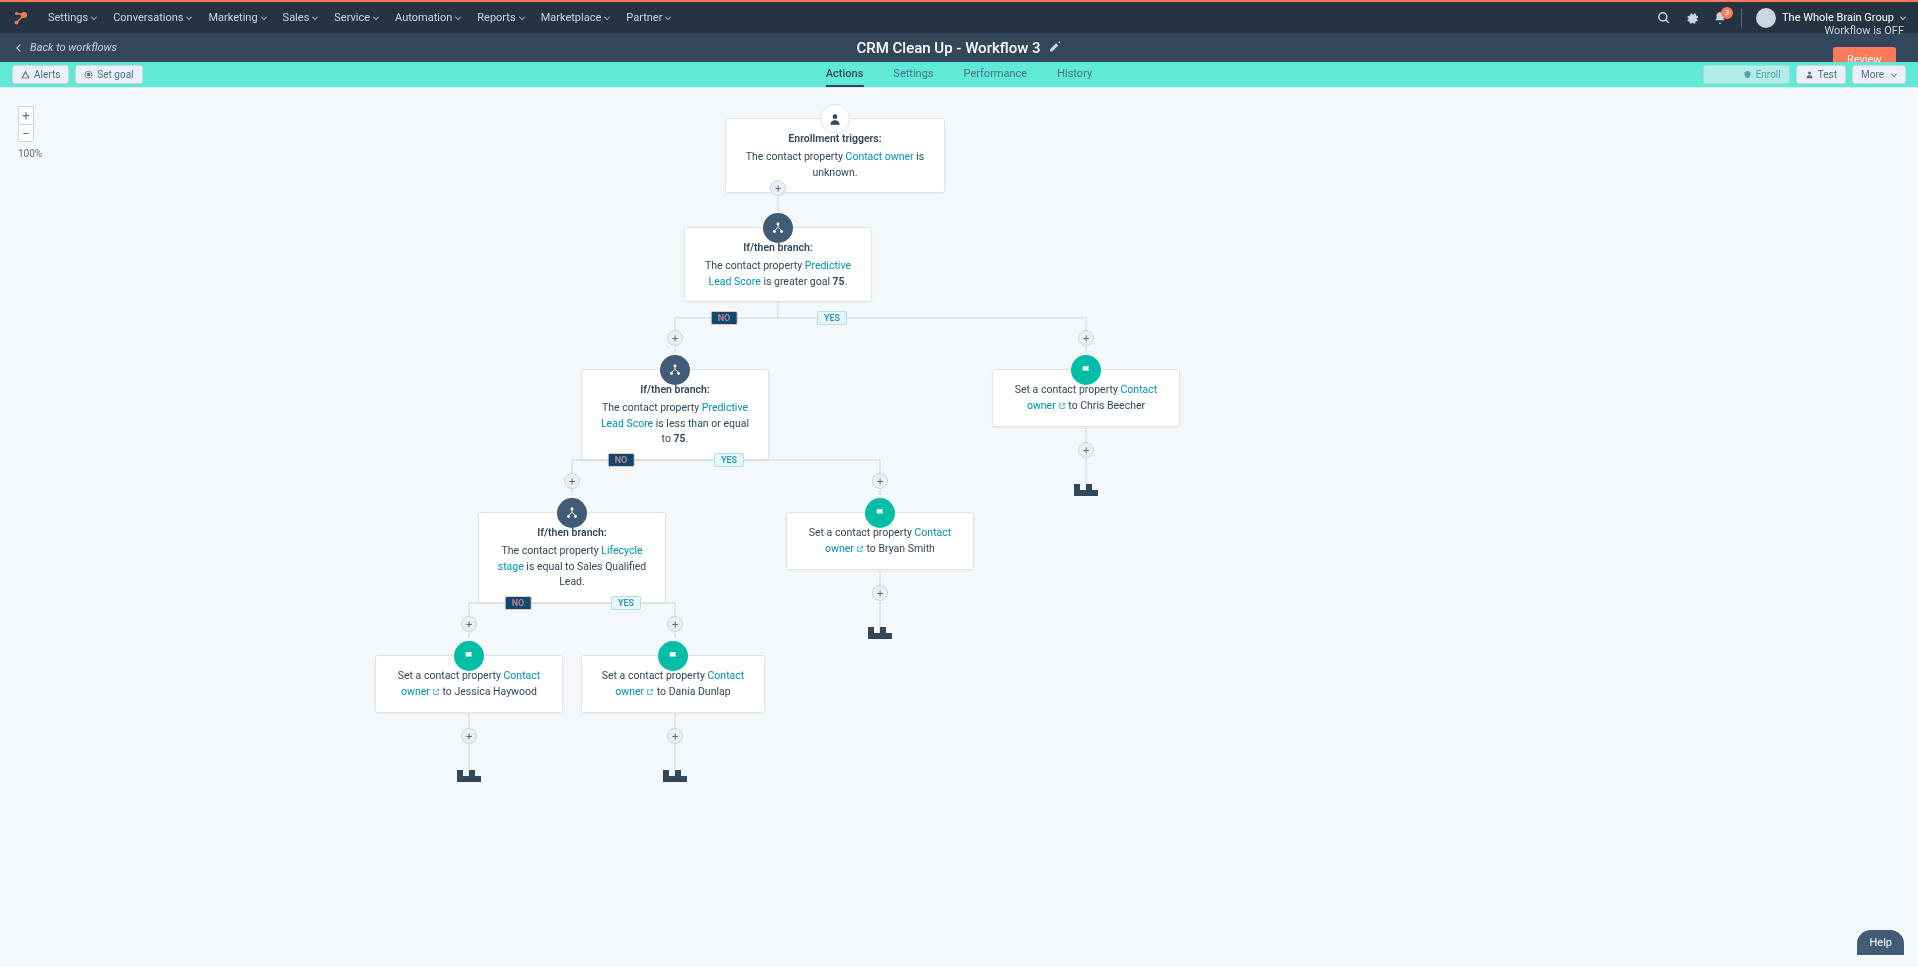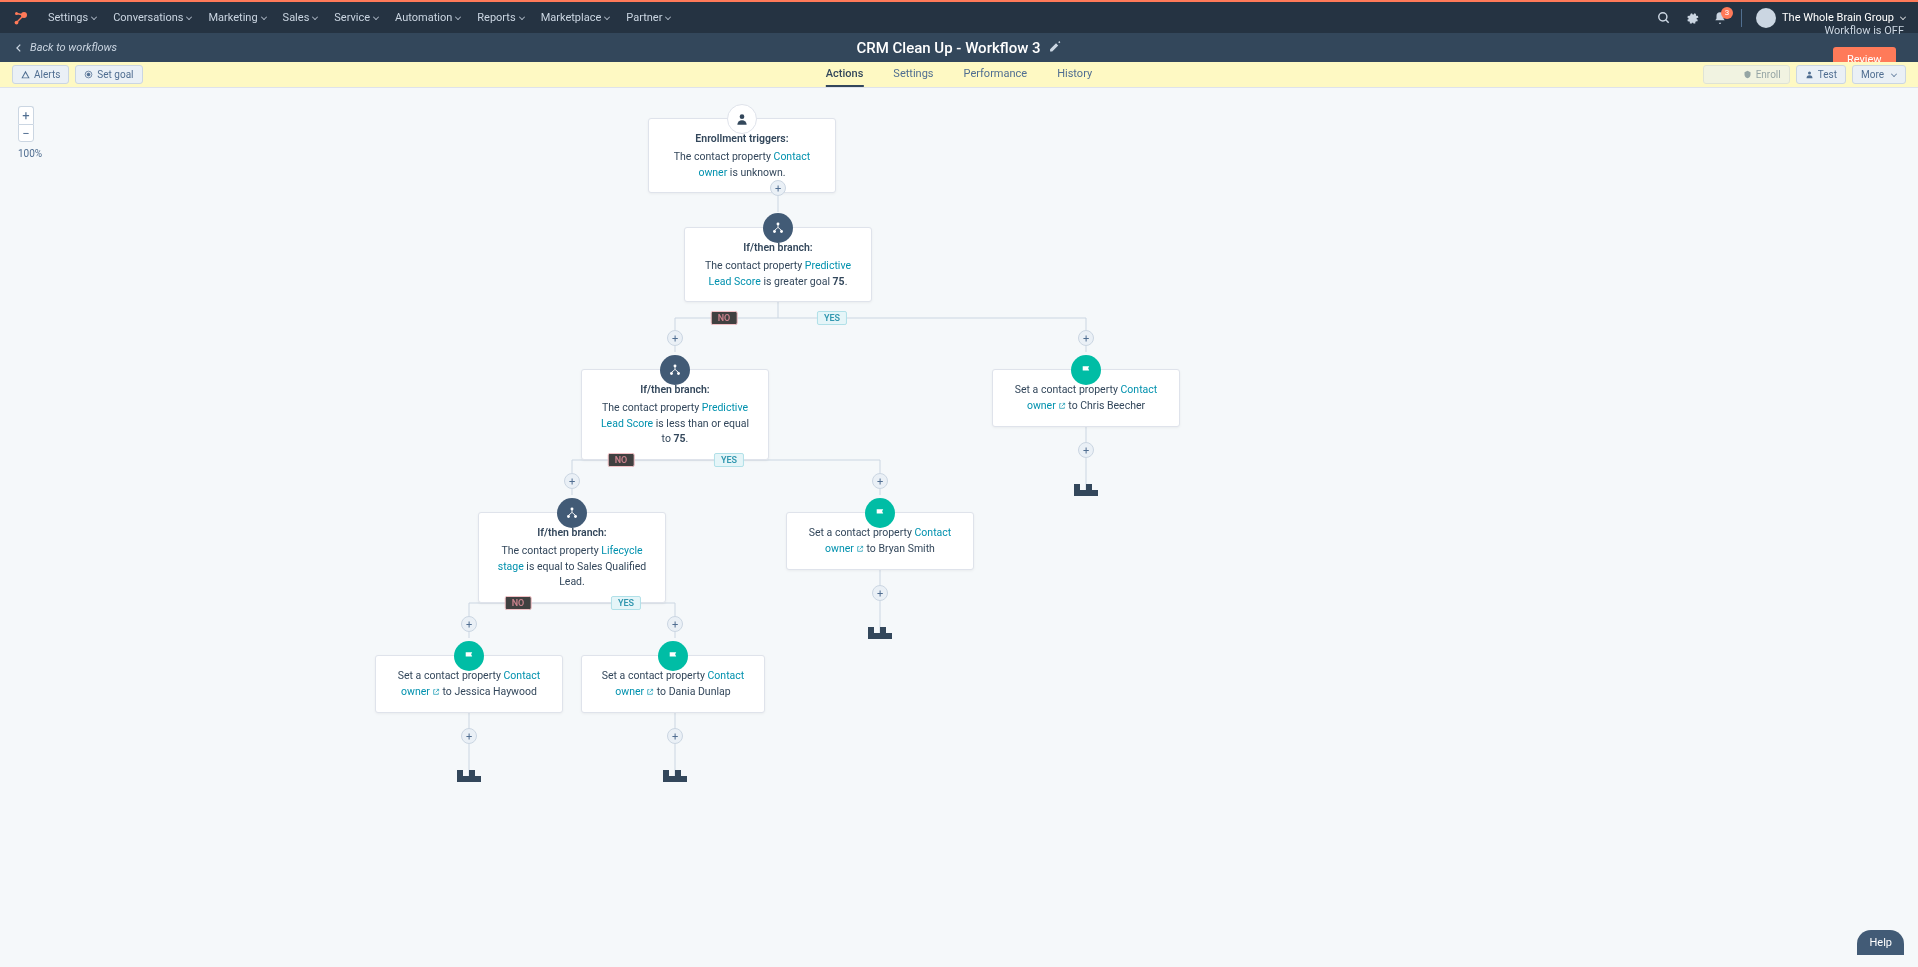--- a/index.html
+++ b/index.html
@@ -20,21 +20,21 @@
 .nav-main .account { display: flex; align-items: center; gap: 6px; cursor: pointer; }
 
 .sub-header { height: 29px; background: #33475b; display: flex; align-items: center; padding: 0 14px; color: #fff; position: relative; }
 .sub-header .back { display: flex; align-items: center; gap: 6px; font-size: 11px; color: #cbd6e2; cursor: pointer; font-style: italic; }
 .sub-header .title-wrap { position: absolute; left: 50%; transform: translateX(-50%); display: flex; align-items: center; gap: 8px; }
 .sub-header .title { font-size: 15px; font-weight: 500; }
 .sub-header .right { margin-left: auto; display: flex; align-items: center; gap: 10px; font-size: 11px; flex-direction: column; }
 .sub-header .status { color: #cbd6e2; }
 .sub-header .review-btn { background: #ff7a59; color: #fff; border: none; padding: 6px 14px; border-radius: 3px; font-size: 11px; cursor: pointer; }
 
-.toolbar { height: 26px; background: #fef9c3; border-bottom: 1px solid #dfe3eb; display: flex; align-items: center; padding: 0 12px; position: relative; }
+.toolbar { height: 26px; background: #5eead4; border-bottom: 1px solid #dfe3eb; display: flex; align-items: center; padding: 0 12px; position: relative; }
 .toolbar .left-btns { display: flex; gap: 6px; }
 .toolbar .tbtn { border: 1px solid #cbd6e2; background: #eaf0f6; color: #506e91; padding: 3px 8px; border-radius: 3px; font-size: 10px; cursor: pointer; display: flex; align-items: center; gap: 4px; }
 .toolbar .tabs { position: absolute; left: 50%; transform: translateX(-50%); display: flex; gap: 30px; height: 100%; }
 .toolbar .tab { font-size: 11px; color: #506e91; cursor: pointer; display: flex; align-items: center; border-bottom: 2px solid transparent; }
 .toolbar .tab.active { color: #33475b; border-bottom-color: #33475b; font-weight: 500; }
 .toolbar .right-btns { margin-left: auto; display: flex; gap: 6px; }
 .toolbar .tbtn.disabled { opacity: 0.6; padding-left: 39px; }
 
 .canvas { position: relative; width: 100%; height: calc(100% - 88px); overflow: hidden; }
 .zoom-ctrl { position: absolute; top: 18px; left: 18px; z-index: 10; }
@@ -51,21 +51,21 @@
 .node .title { font-weight: 600; margin-bottom: 2px; }
 .node .prop-link { color: #0091ae; }
 .node-icon { position: absolute; width: 30px; height: 30px; border-radius: 50%; display: flex; align-items: center; justify-content: center; left: 50%; transform: translate(-50%, -50%); top: 0; }
 .node-icon.person { background: #fff; border: 1px solid #dfe3eb; color: #33475b; }
 .node-icon.branch { background: #425b76; color: #fff; }
 .node-icon.flag { background: #00bda5; color: #fff; }
 
 .plus-btn { position: absolute; width: 16px; height: 16px; background: #eaf0f6; border: 1px solid #cbd6e2; border-radius: 50%; color: #506e91; font-size: 11px; display: flex; align-items: center; justify-content: center; cursor: pointer; transform: translate(-50%, -50%); }
 
 .branch-label { position: absolute; font-size: 9px; font-weight: 600; padding: 1px 6px; border-radius: 2px; transform: translate(-50%, -50%); }
-.branch-label.no { background: #404040; color: #c9818c; border: 1px solid #f2c0c5; }
+.branch-label.no { background: #0c4a6e; color: #c9818c; border: 1px solid #f2c0c5; }
 .branch-label.yes { background: #e5f5f8; color: #3398b0; border: 1px solid #b0e0e8; }
 
 .end-marker { position: absolute; transform: translate(-50%, -50%); display: grid; grid-template-columns: repeat(4, 6px); grid-template-rows: repeat(2, 6px); gap: 0; }
 .end-marker div { background: #33475b; }
 .end-marker div:nth-child(odd) { background: #33475b; }
 .end-marker .w { background: transparent; }
 
 .help-btn { position: absolute; bottom: 12px; right: 14px; background: #425b76; color: #fff; padding: 6px 12px; border-radius: 14px 14px 0 0; font-size: 11px; cursor: pointer; }
 
 .chevron { display: inline-block; width: 6px; height: 6px; border-right: 1.5px solid currentColor; border-bottom: 1.5px solid currentColor; transform: rotate(45deg) scale(0.7); margin-bottom: 2px; }
@@ -231,21 +231,21 @@
       <path d="M 675 372 L 880 372 L 880 407"></path>
       <line x1="572" y1="480" x2="572" y2="515"></line>
       <path d="M 572 515 L 469 515 L 469 550"></path>
       <path d="M 572 515 L 675 515 L 675 550"></path>
       <line x1="1086" y1="332" x2="1086" y2="402"></line>
       <line x1="880" y1="475" x2="880" y2="545"></line>
       <line x1="469" y1="618" x2="469" y2="688"></line>
       <line x1="675" y1="618" x2="675" y2="688"></line>
     </svg>
 
-    <div class="node" style="left:648px; top:30px; width:188px;">
+    <div class="node" style="left:725px; top:30px; width:220px;">
       <div class="node-icon person">
           <svg width="14" height="14" viewBox="0 0 24 24" fill="currentColor">
             <circle cx="12" cy="8" r="4"></circle>
             <path d="M4 22a8 8 0 0116 0H4z"></path>
           </svg>
         </div>
       <div class="title">Enrollment triggers:</div>
       <div><span>The contact property </span><span class="prop-link">Contact owner</span><span> is unknown.</span></div>
     </div>
     <div class="plus-btn" style="left:778px; top:100px;">+</div>

